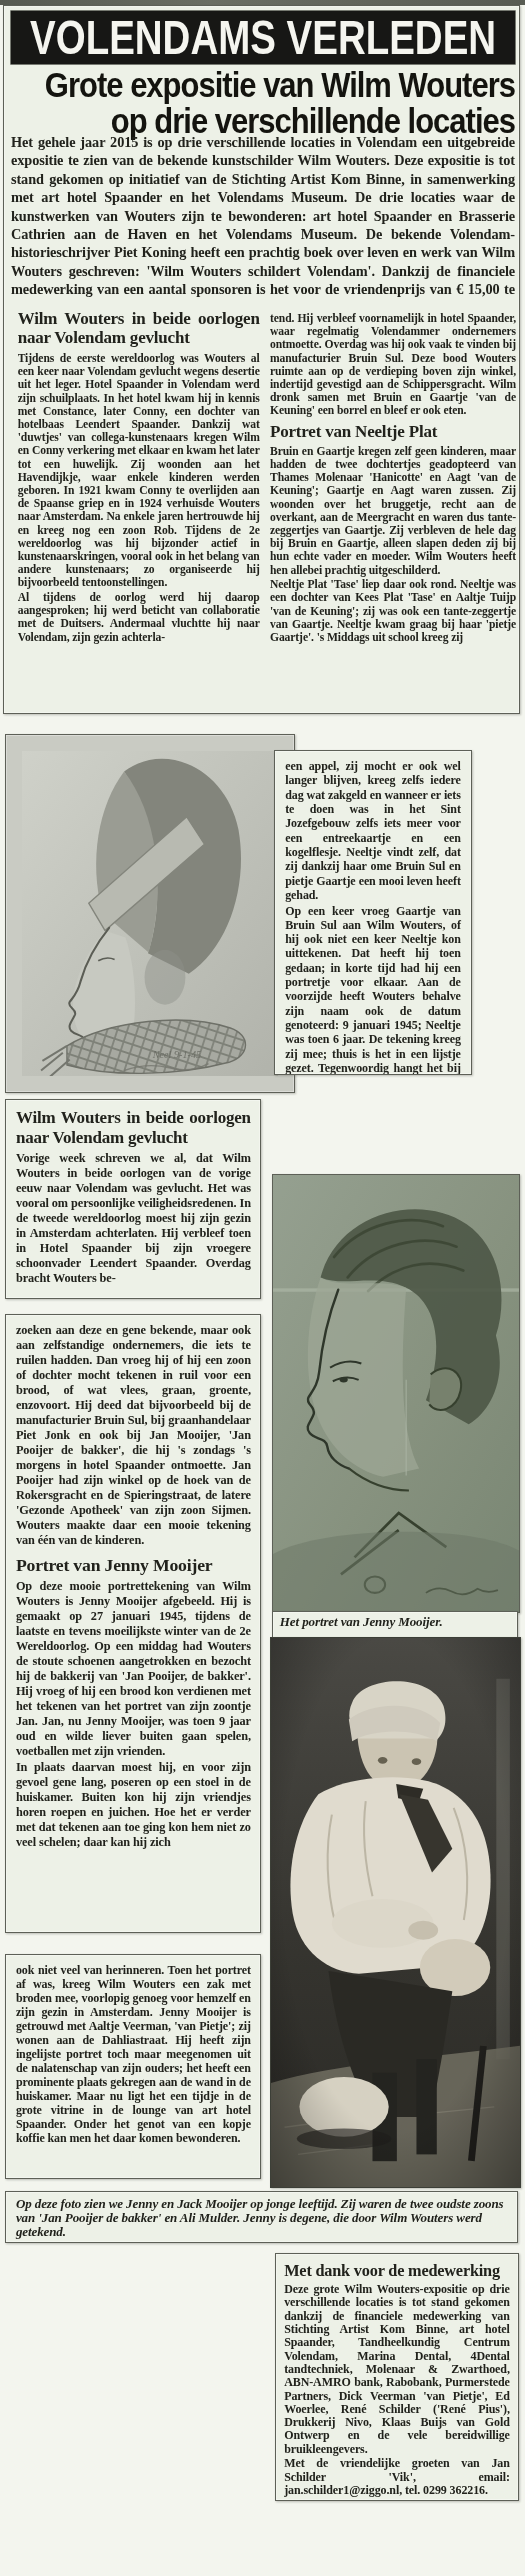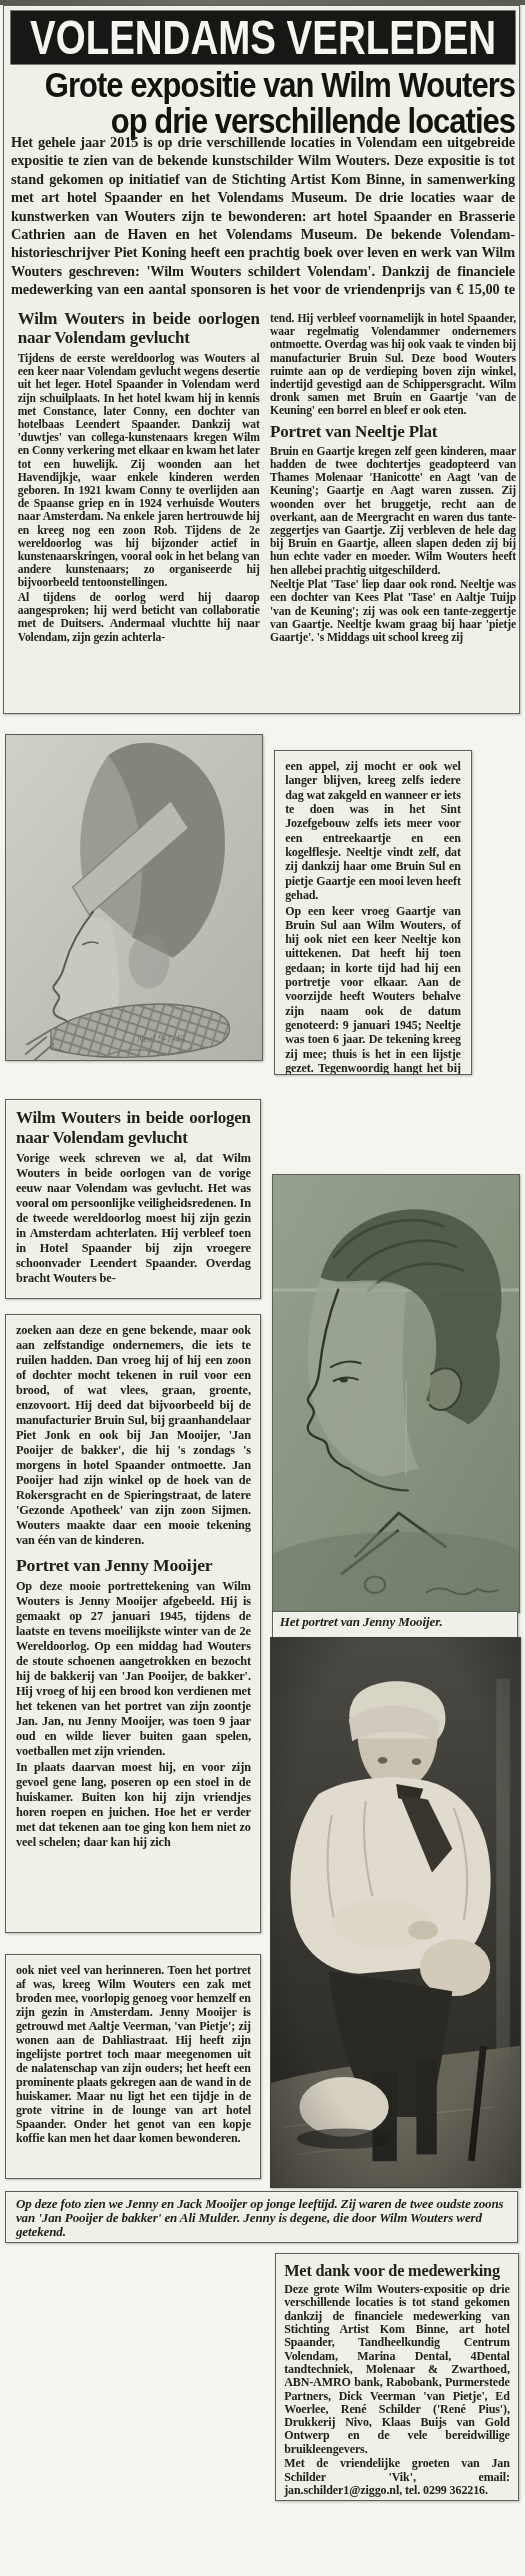--- a/index.html
+++ b/index.html
@@ -63,21 +63,21 @@
   <p>Al tijdens de oorlog werd hij daarop aangesproken; hij werd beticht van collaboratie met de Duitsers. Andermaal vluchtte hij naar Volendam, zijn gezin achterla-</p>
 </div>
 
 <div class="abs body-text textbox" style="left:270px;top:312px;width:246px;height:398px;font-size:11.6px;line-height:13.2px;">
   <p>tend. Hij verbleef voornamelijk in hotel Spaander, waar regelmatig Volendammer ondernemers ontmoette. Overdag was hij ook vaak te vinden bij manufacturier Bruin Sul. Deze bood Wouters ruimte aan op de verdieping boven zijn winkel, indertijd gevestigd aan de Schippersgracht. Wilm dronk samen met Bruin en Gaartje 'van de Keuning' een borrel en bleef er ook eten.</p>
   <h3 class="subhead" style="font-size:17px;line-height:20.4px;margin:4.1px 0 2.7px 0;">Portret van Neeltje Plat</h3>
   <p>Bruin en Gaartje kregen zelf geen kinderen, maar hadden de twee dochtertjes geadopteerd van Thames Molenaar 'Hanicotte' en Aagt 'van de Keuning'; Gaartje en Aagt waren zussen. Zij woonden over het bruggetje, recht aan de overkant, aan de Meergracht en waren dus tante-zeggertjes van Gaartje. Zij verbleven de hele dag bij Bruin en Gaartje, alleen slapen deden zij bij hun echte vader en moeder. Wilm Wouters heeft hen allebei prachtig uitgeschilderd.</p>
   <p>Neeltje Plat 'Tase' liep daar ook rond. Neeltje was een dochter van Kees Plat 'Tase' en Aaltje Tuijp 'van de Keuning'; zij was ook een tante-zeggertje van Gaartje. Neeltje kwam graag bij haar 'pietje Gaartje'. 's Middags uit school kreeg zij</p>
 </div>
 
-<div class="frame" style="left:5.4px;top:734px;width:256px;height:325px;background:#c9cbc3;padding:0;">
+<div class="frame" style="left:5.4px;top:734px;width:256px;height:325px;background:#c9cbc3;padding:16px;">
   <svg class="imgfill" viewBox="0 0 376 474" preserveAspectRatio="none">
     <defs>
       <linearGradient id="npaper" x1="0" y1="0" x2="1" y2="1">
         <stop offset="0" stop-color="#cfd1c9"></stop>
           <stop offset=".5" stop-color="#c0c2ba"></stop>
           <stop offset="1" stop-color="#b1b3ab"></stop>
       </linearGradient>
       <pattern id="check" width="14" height="14" patternUnits="userSpaceOnUse" patternTransform="rotate(18)">
         <rect width="14" height="14" fill="#a7a9a1"></rect>
         <path d="M0 7 H14 M7 0 V14" stroke="#74766e" stroke-width="2.5" opacity=".8"></path>

